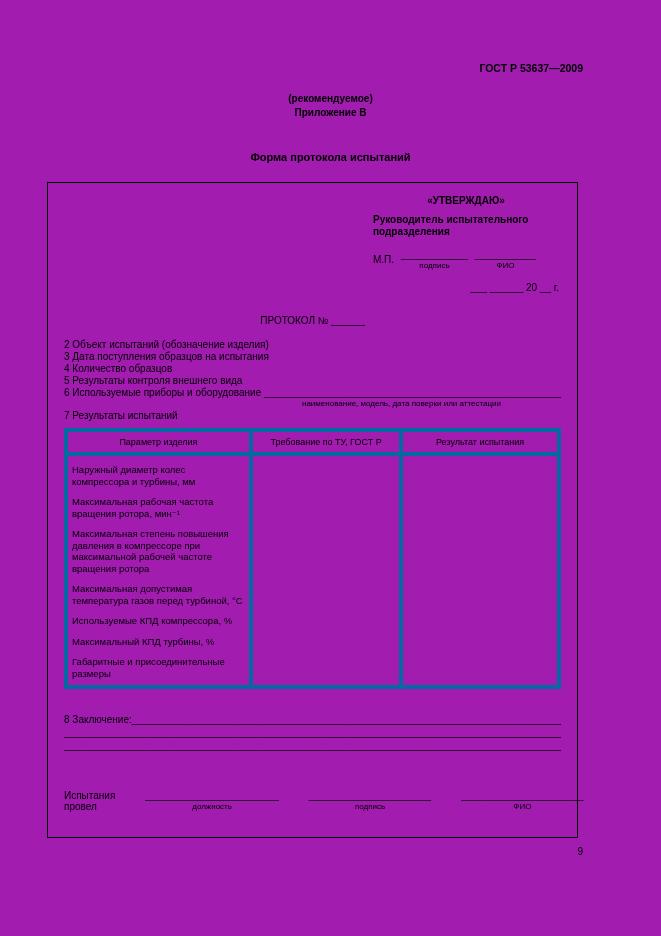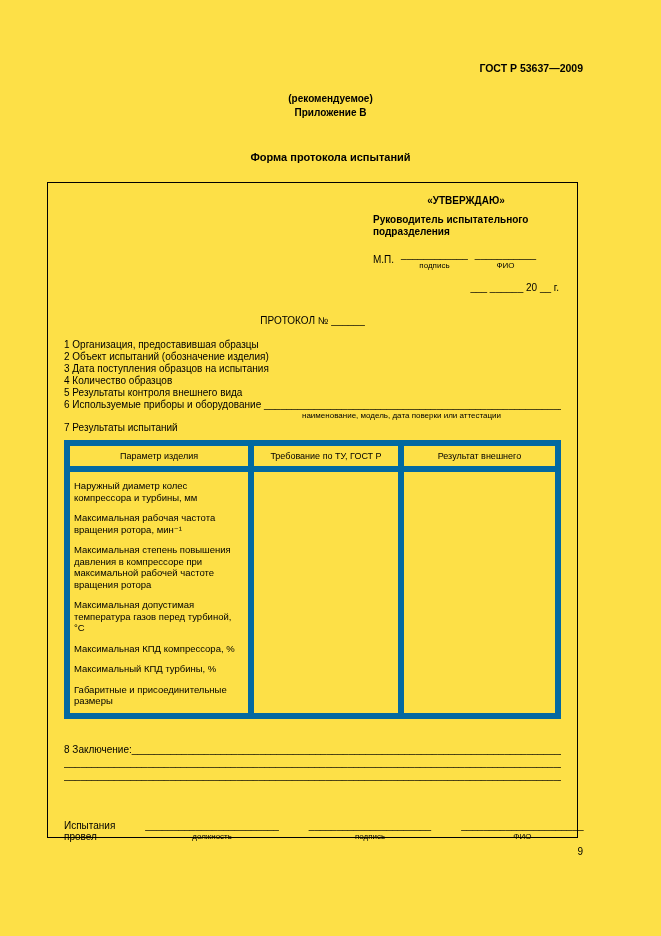--- a/index.html
+++ b/index.html
@@ -2,21 +2,21 @@
 <html><head>
 <meta charset="utf-8">
 <style>
   * { box-sizing: border-box; margin: 0; padding: 0; }
   html, body { background: #e8e8e8; }
   .page {
     position: relative;
     width: 661px;
     height: 936px;
     margin: 0 auto;
-    background: #fde047;
+    background: #a21caf;
     color: #000;
     font-family: "Liberation Sans", "DejaVu Sans", sans-serif;
     overflow: hidden;
   }
   .gost-ref {
     position: absolute;
     top: 62px;
     right: 78px;
     font-size: 10.5px;
     font-weight: bold;
@@ -59,21 +59,21 @@
   .sig-line { white-space: nowrap; }
   .sig-cap { font-size: 8px; margin-top: 1px; }
   .date-line { margin-top: 12px; text-align: right; white-space: nowrap; }
   
   .protocol-heading { margin-top: 22px; text-align: center; font-size: 10px; }
   .items { margin-top: 13px; line-height: 12px; }
   .item { white-space: nowrap; overflow: hidden; }
   .item6-caption { font-size: 8px; line-height: 9px; margin-left: 238px; margin-bottom: 2px; }
   
   table.params-table { border-collapse: collapse; width: 100%; margin-top: 6px; table-layout: fixed; }
-  .params-table th, .params-table td { border: 6px solid #0369a1; }
+  .params-table th, .params-table td { border: 4px solid #0369a1; }
   .params-table th {
     font-weight: normal; font-size: 9px; padding: 5px 4px;
     text-align: center; vertical-align: middle; height: 22px;
   }
   .params-table td { vertical-align: top; height: 232px; }
   td.param-cell { padding: 8px 6px 6px 4px; font-size: 9.5px; line-height: 11.5px; }
   .param-item { margin-bottom: 9px; }
   .param-item:last-child { margin-bottom: 0; }
   
   .conclusion { margin-top: 24px; line-height: 13px; }
@@ -117,51 +117,50 @@
           <span class="sig-line">___________</span>
           <span class="sig-cap">ФИО</span>
         </span>
       </div>
       <div class="date-line">___ ______ 20 __ г.</div>
     </div>
 
     <div class="protocol-heading">ПРОТОКОЛ № ______</div>
 
     <div class="items">
-      <div class="item">1  Организация, предоставившая образцы</div>
       <div class="item">2  Объект испытаний (обозначение изделия)</div>
       <div class="item">3  Дата поступления образцов на испытания</div>
       <div class="item">4  Количество образцов</div>
       <div class="item">5  Результаты контроля внешнего вида</div>
       <div class="item">6  Используемые приборы и оборудование ________________________________________________________________________</div>
       <div class="item6-caption">наименование, модель, дата поверки или аттестации</div>
       <div class="item">7  Результаты испытаний</div>
     </div>
 
     <table class="params-table">
       <colgroup>
         <col style="width:37.5%">
         <col style="width:30.5%">
         <col style="width:32%">
       </colgroup>
       <thead>
         <tr>
           <th>Параметр изделия</th>
           <th>Требование по ТУ, ГОСТ Р</th>
-          <th>Результат внешнего</th>
+          <th>Результат испытания</th>
         </tr>
       </thead>
       <tbody>
         <tr>
           <td class="param-cell">
             <div class="param-item">Наружный диаметр колес компрессора и турбины, мм</div>
             <div class="param-item">Максимальная рабочая частота вращения ротора, мин⁻¹</div>
             <div class="param-item">Максимальная степень повышения давления в компрессоре при максимальной рабочей частоте вращения ротора</div>
             <div class="param-item">Максимальная допустимая температура газов перед турбиной, °С</div>
-            <div class="param-item">Максимальная КПД компрессора, %</div>
+            <div class="param-item">Используемые КПД компрессора, %</div>
             <div class="param-item">Максимальный КПД турбины, %</div>
             <div class="param-item">Габаритные и присоединительные размеры</div>
           </td>
           <td></td>
           <td></td>
         </tr>
       </tbody>
     </table>
 
     <div class="conclusion">

